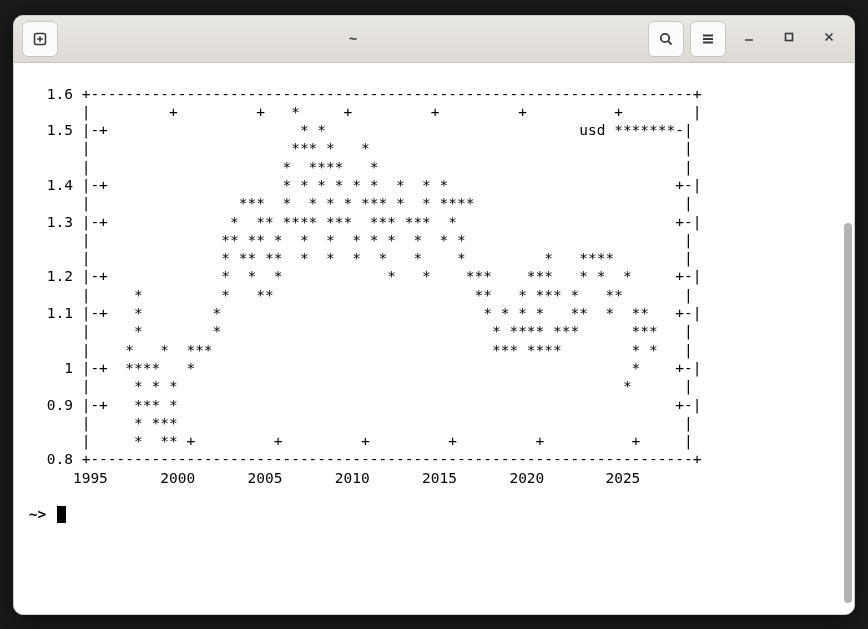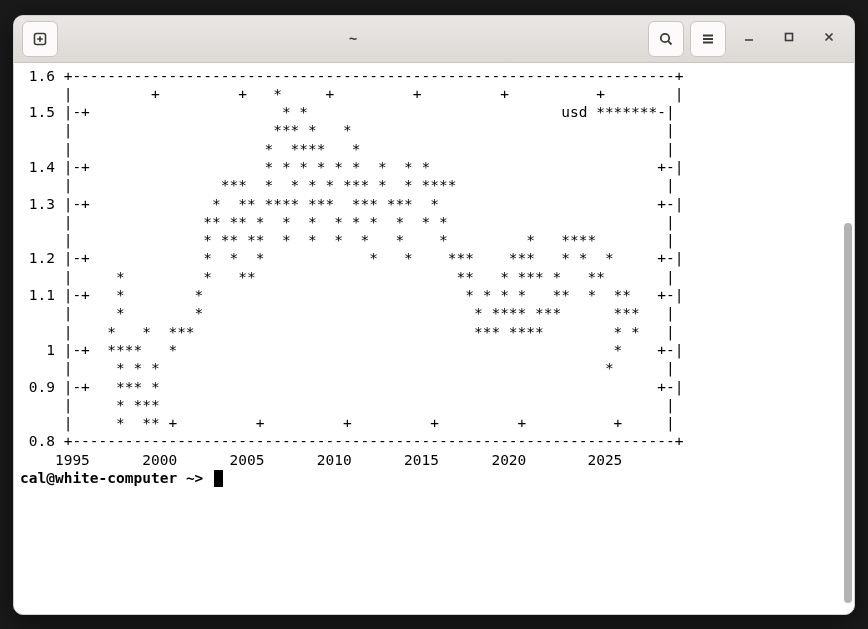--- a/index.html
+++ b/index.html
@@ -73,21 +73,21 @@
     color: #3a3a3a;
     border-radius: 6px;
   }
   .terminal {
     flex: 1;
     background: #ffffff;
     position: relative;
     overflow: hidden;
   }
   .term-pre {
-    margin: 0;
+    margin: 18px;
     padding: 4px 6px 0 6px;
     font-family: "DejaVu Sans Mono", "Menlo", "Consolas", monospace;
     font-size: 14.5px;
     line-height: 18.3px;
     color: #000;
     white-space: pre;
     letter-spacing: 0px;
   }
   .prompt-line {
     display: flex;
@@ -208,21 +208,20 @@
      |    *   *  ***                                *** ****        * *   |
    1 |-+  ****   *                                                  *    +-|
      |     * * *                                                   *      |
  0.9 |-+   *** *                                                         +-|
      |     * ***                                                          |
      |     *  ** +         +         +         +         +          +     |
  0.8 +---------------------------------------------------------------------+
     1995      2000      2005      2010      2015      2020       2025
 </pre>
       <div class="prompt-line">
-        <span class="prompt-user">cal@white-computer</span>
         <span>&nbsp;</span>
         <span class="prompt-path">~</span>
         <span class="prompt-arrow">&gt;</span>
         <span>&nbsp;</span>
         <span class="cursor"></span>
       </div>
 
       <div class="scrollbar">
         <div class="scroll-thumb"></div>
       </div>

